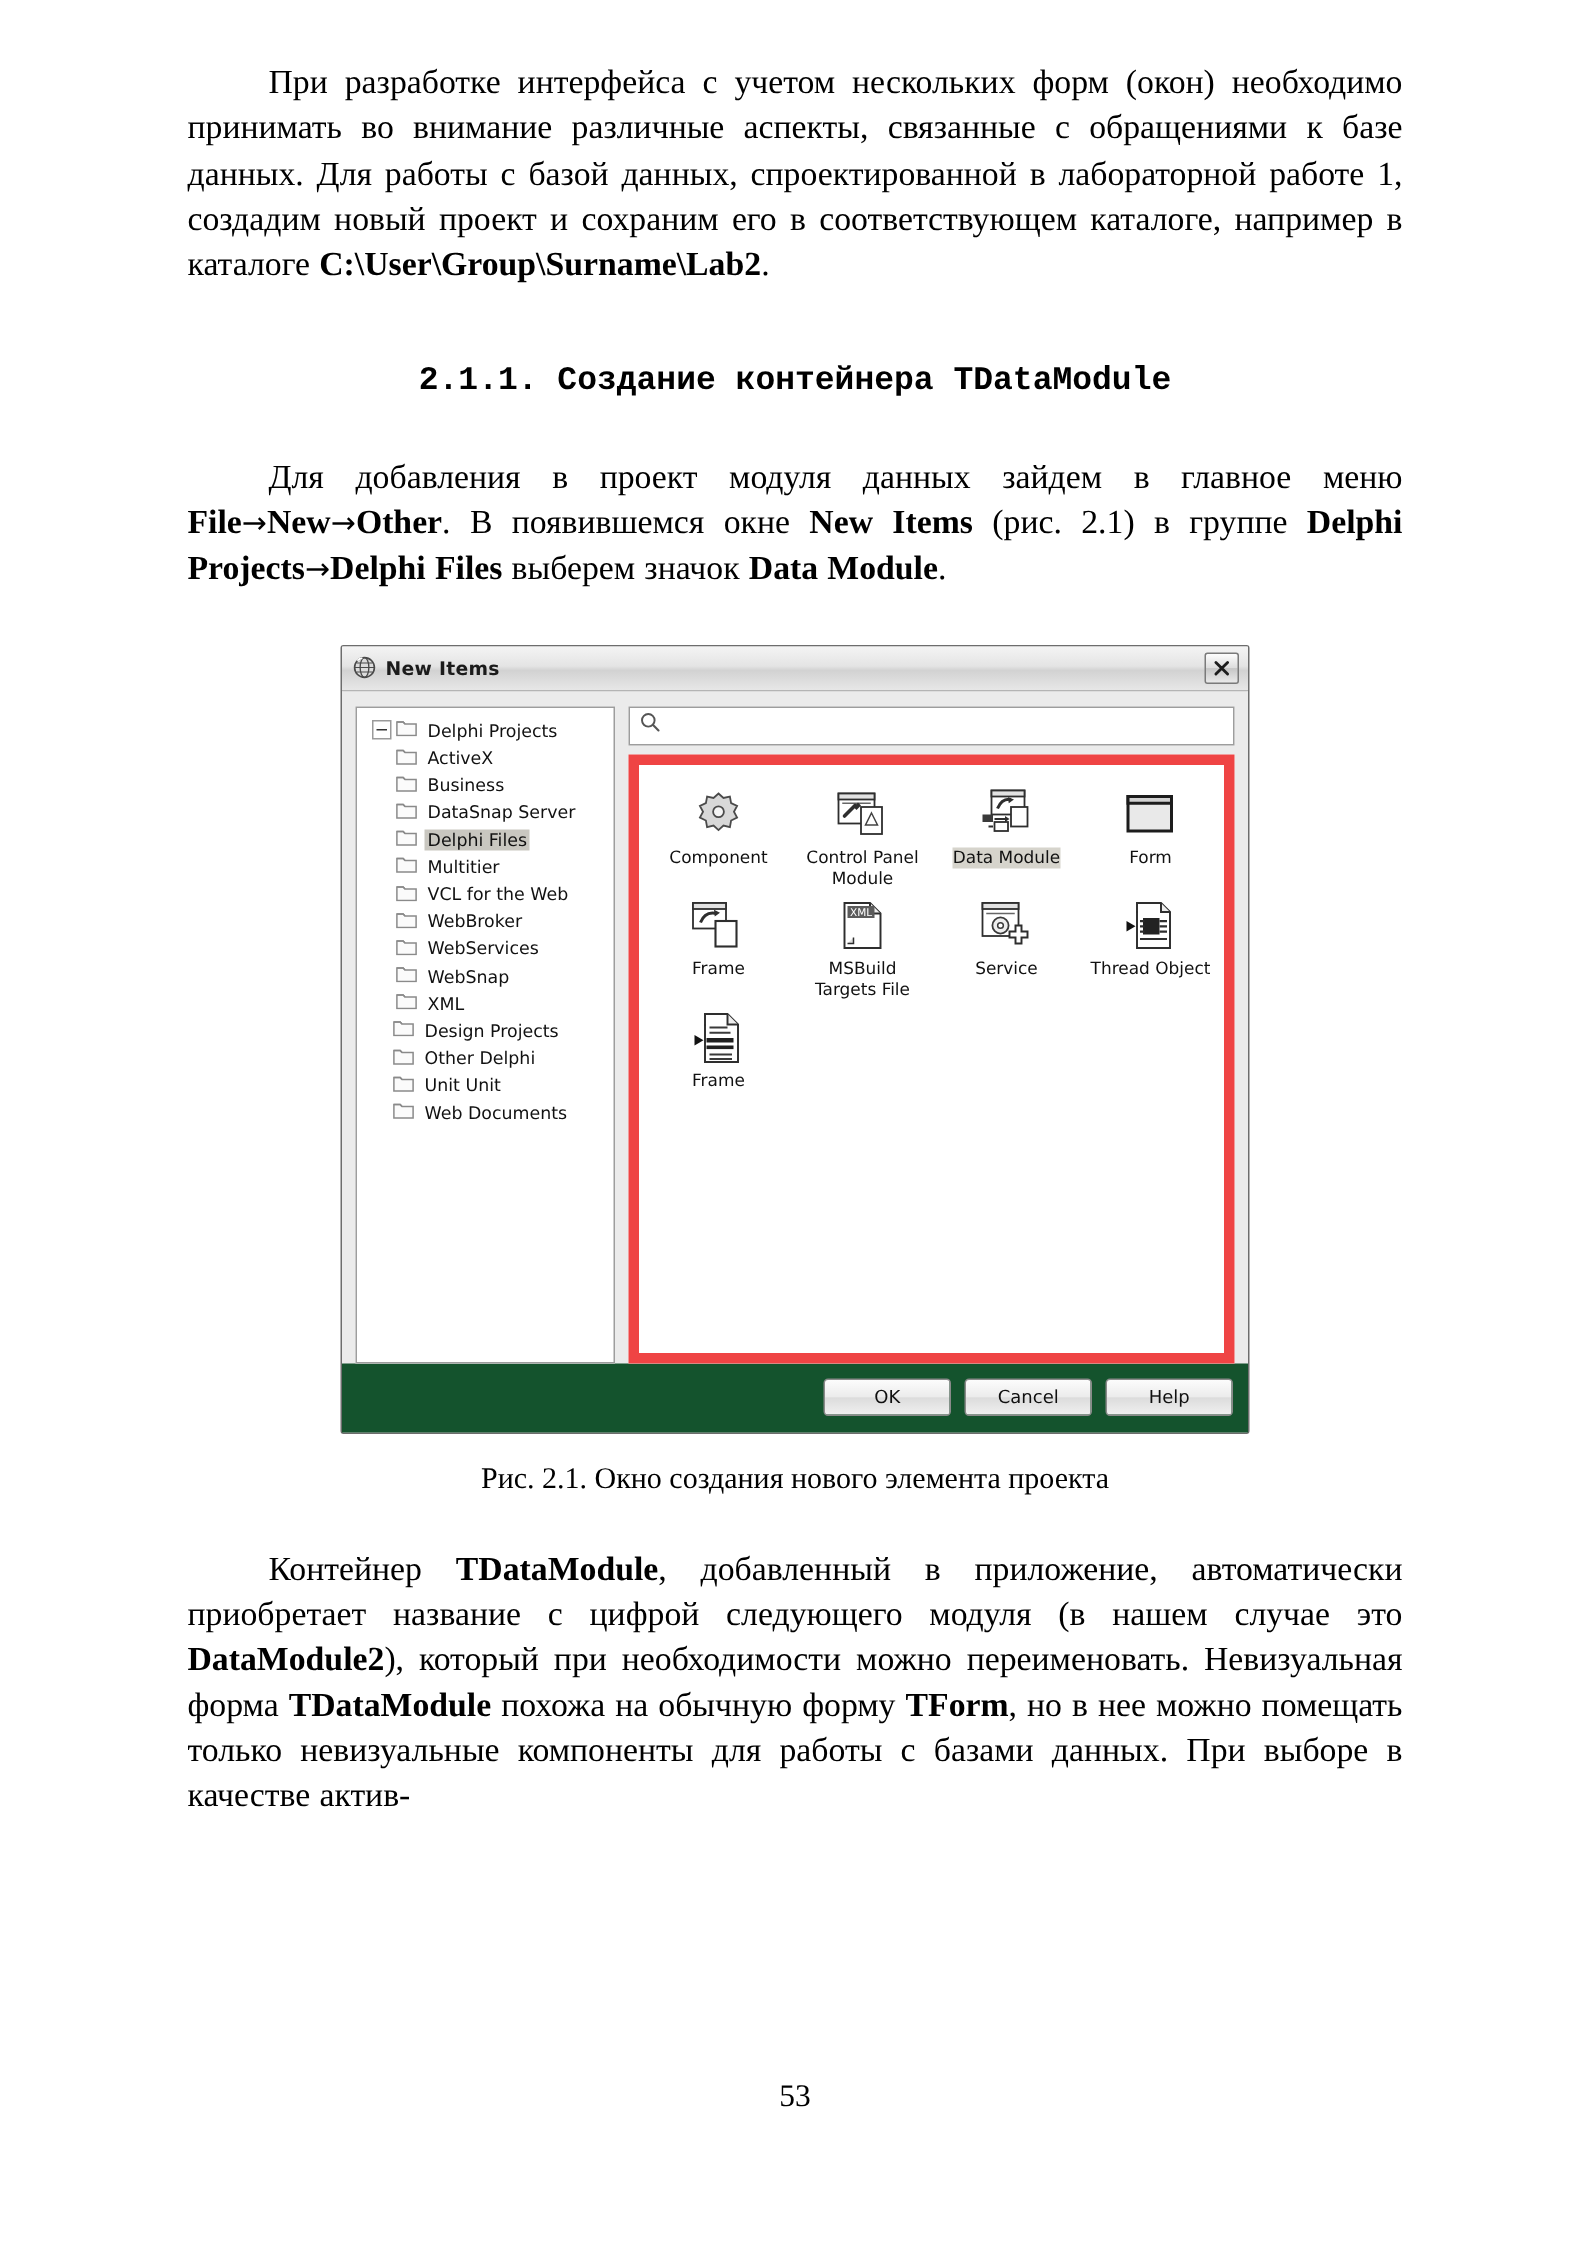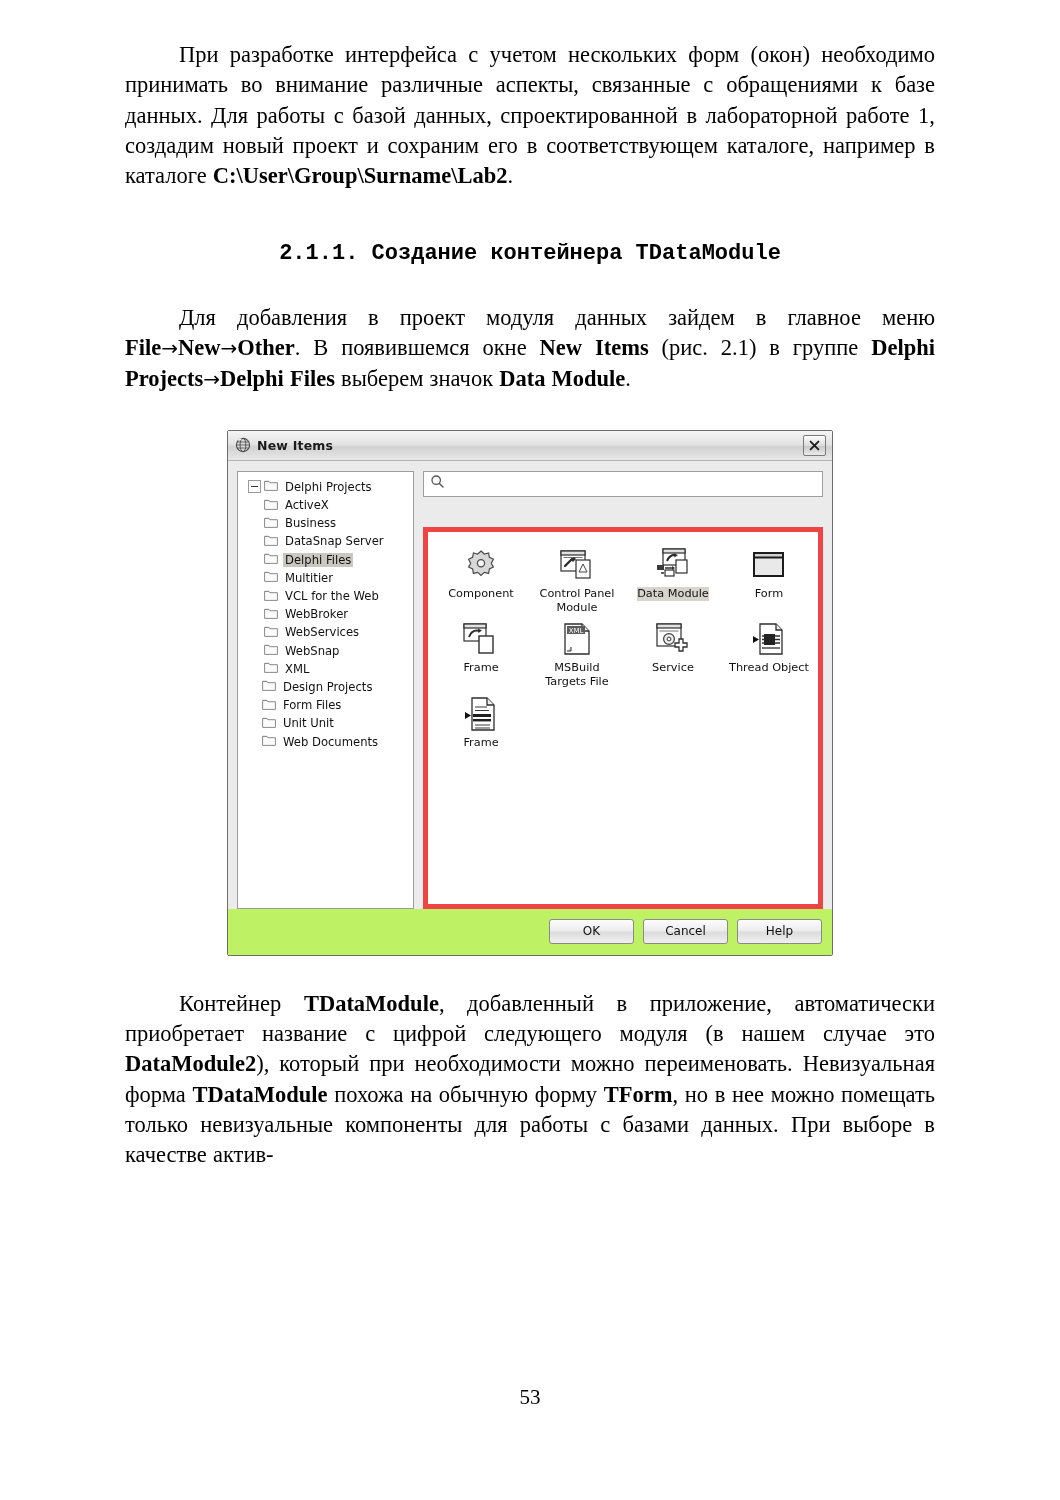--- a/index.html
+++ b/index.html
@@ -162,26 +162,25 @@
     flex: 1 1 auto;
     font-size: 12px;
     font-family: "DejaVu Sans", sans-serif;
     background: transparent;
     color: #111;
     padding: 0;
   }
   .items-panel {
     flex: 1 1 auto;
     background: #ffffff;
-    border: 5px solid #ef4444;
+    border: 7px solid #ef4444;
     box-sizing: border-box;
     padding: 10px 6px 6px 10px;
     position: relative;
     overflow: hidden;
-    margin-top: 24px;
   }
   .items-grid {
     display: grid;
     grid-template-columns: repeat(4, 86px);
     gap: 4px 10px;
     align-content: start;
     padding-top: 2px;
   }
   .item-cell {
     display: flex;
@@ -232,21 +231,21 @@
   }
   .folder-icon { flex: 0 0 auto; margin-right: 5px; }
   .tree-label { padding: 0 2px; }
   .tree-label.selected { background: #c9c7c0; }
 
   .dialog-footer {
     display: flex;
     justify-content: flex-end;
     gap: 9px;
     padding: 10px 10px 11px 0;
-    background: #bef264;
+    background: #14532d;
   }
   .dlg-btn {
     width: 85px;
     height: 25px;
     font-size: 12px;
     font-family: "DejaVu Sans", sans-serif;
     color: #101010;
     background: linear-gradient(to bottom, #fcfcfc 0%, #ececec 48%, #dcdcdc 52%, #f0f0f0 100%);
     border: 1px solid #8a8a8a;
     border-radius: 3px;
@@ -389,21 +388,21 @@
                     </svg></span>
                   <span class="tree-label">Design Projects</span>
                 </div>
                 <div class="tree-row">
                   <span class="indent" style="width: 4px;"></span>
                   <span style="width: 14px;"></span>
                   <span class="folder-icon"><svg width="14" height="12" viewBox="0 0 14 12">
                       <path d="M0.6 2.4 h4.2 l1.2 1.3 h7.4 v7.7 h-12.8 z" fill="#fbfbfb" stroke="#8a8a8a" stroke-width="1"></path>
                       <path d="M0.6 2.4 h4.2 l1.2 1.3" fill="none" stroke="#8a8a8a" stroke-width="1"></path>
                     </svg></span>
-                  <span class="tree-label">Form Files</span>
+                  <span class="tree-label">Other Delphi</span>
                 </div>
                 <div class="tree-row">
                   <span class="indent" style="width: 4px;"></span>
                   <span style="width: 14px;"></span>
                   <span class="folder-icon"><svg width="14" height="12" viewBox="0 0 14 12">
                       <path d="M0.6 2.4 h4.2 l1.2 1.3 h7.4 v7.7 h-12.8 z" fill="#fbfbfb" stroke="#8a8a8a" stroke-width="1"></path>
                       <path d="M0.6 2.4 h4.2 l1.2 1.3" fill="none" stroke="#8a8a8a" stroke-width="1"></path>
                     </svg></span>
                   <span class="tree-label">Unit Unit</span>
                 </div>
@@ -552,19 +551,20 @@
         </div>
 
         <div class="dialog-footer" id="dialog-footer">
             <button class="dlg-btn">OK</button>
             <button class="dlg-btn">Cancel</button>
             <button class="dlg-btn">Help</button>
           </div>
       </div>
     </div>
 
+    <p class="caption" style="margin-top:19px;">Рис. 2.1. Окно создания нового элемента проекта</p>
 
     <p class="body-text" style="margin-top:33px;"><span>Контейнер </span><b>TDataModule</b><span>, добавленный в приложение, автоматически приобретает название с цифрой следующего модуля (в нашем случае это </span><b>DataModule2</b><span>), который при необходимости можно переименовать. Невизуальная форма </span><b>TDataModule</b><span> похожа на обычную форму </span><b>TForm</b><span>, но в нее можно помещать только невизуальные компоненты для работы с базами данных. При выборе в качестве актив-</span></p>
 
   </div>
 
   <div class="page-number">53</div>
 </div>
 
 </body></html>

